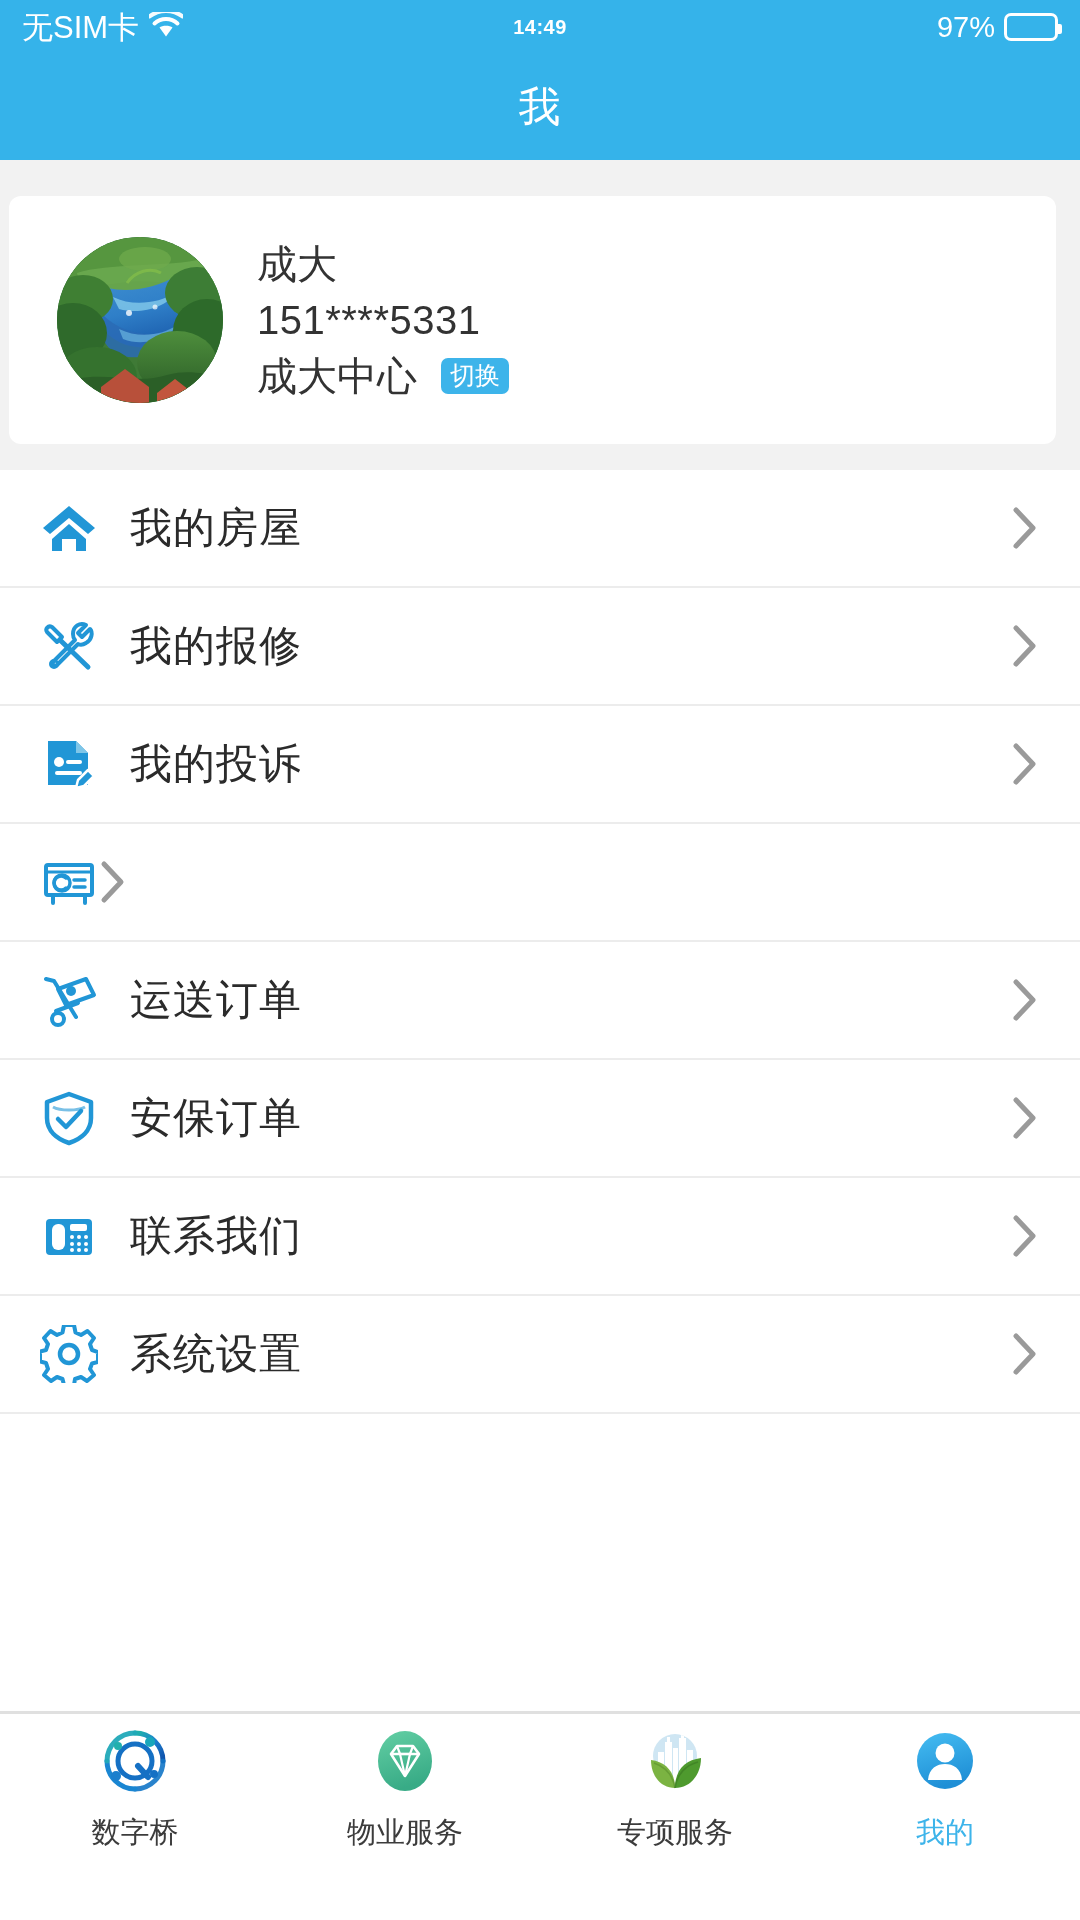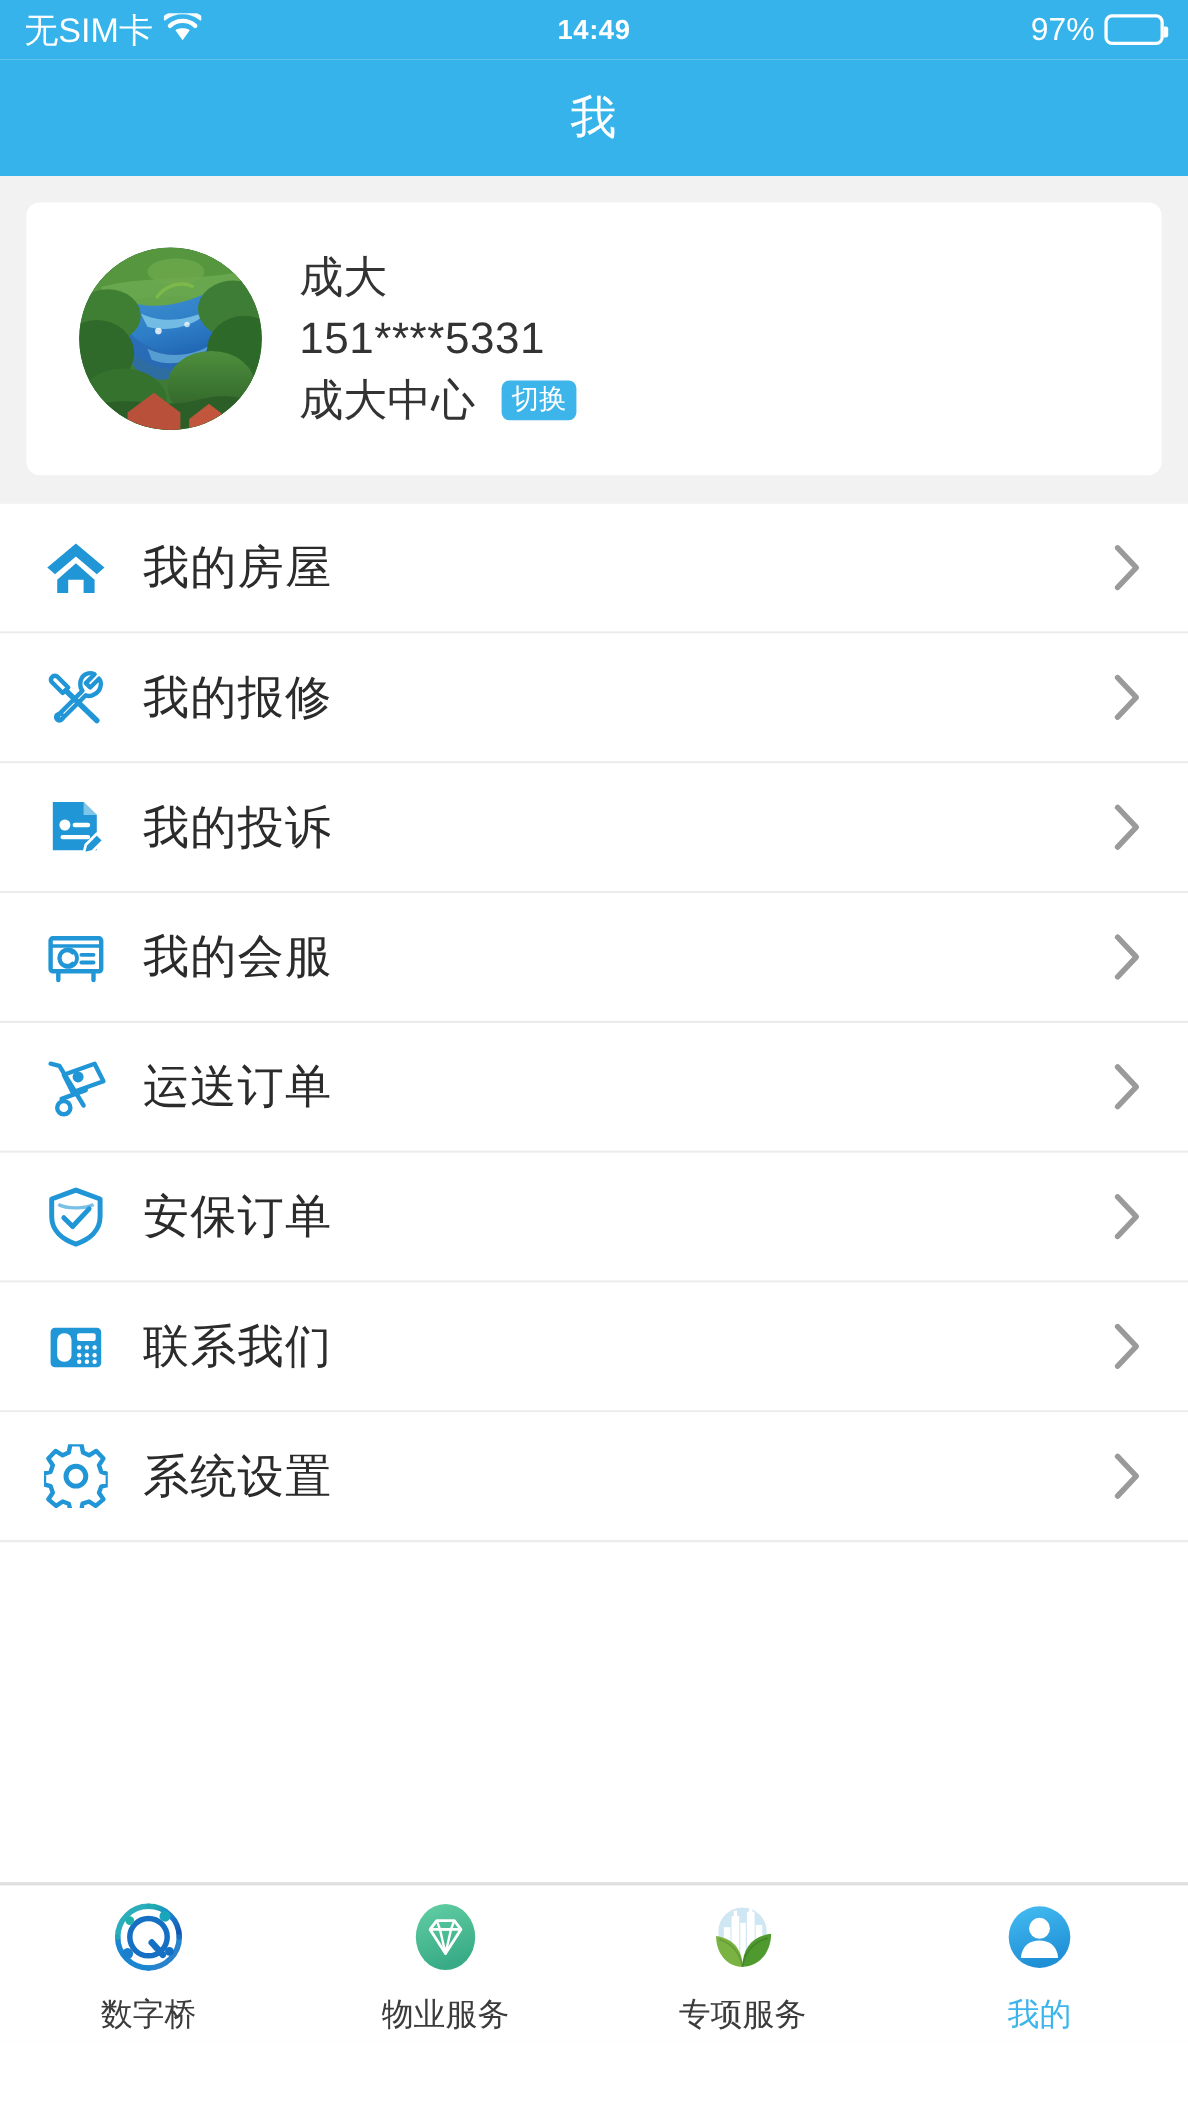--- a/index.html
+++ b/index.html
@@ -41,21 +41,21 @@
     flex: 1 1 0;
   }
   .sb-carrier {
     font-size: 31px;
     letter-spacing: 0px;
     line-height: 1;
     white-space: nowrap;
   }
   .sb-center {
     flex: 0 0 auto;
-    font-size: 25px;
+    font-size: 20px;
     font-weight: bold;
     letter-spacing: 0.5px;
   }
   .sb-right {
     flex: 1 1 0;
     display: flex;
     align-items: center;
     justify-content: flex-end;
     gap: 9px;
   }
@@ -98,23 +98,24 @@
     flex: 0 0 auto;
   }
   .titlebar-text {
     font-size: 42px;
     letter-spacing: 1px;
   }
 
   
   .profile-wrap {
     background: #f2f2f2;
-    padding: 24px 24px 26px 24px;
+    padding: 24px 24px 26px 9px;
     box-sizing: border-box;
     flex: 0 0 auto;
+    margin-top: 12px;
   }
   .profile-card {
     background: #ffffff;
     border-radius: 12px;
     height: 248px;
     display: flex;
     align-items: center;
     padding: 0 0 0 48px;
     box-sizing: border-box;
   }
@@ -380,21 +381,20 @@
           <rect x="6" y="12" width="46" height="30" rx="2" fill="none" stroke="#2196d6" stroke-width="4"></rect>
           <line x1="6" y1="19" x2="52" y2="19" stroke="#2196d6" stroke-width="3"></line>
           <circle cx="22" cy="30" r="8" fill="none" stroke="#2196d6" stroke-width="3.5"></circle>
           <path d="M26 25 A7 7 0 1 0 26 35" fill="none" stroke="#2196d6" stroke-width="3.5" stroke-linecap="round"></path>
           <line x1="34" y1="27" x2="45" y2="27" stroke="#2196d6" stroke-width="3.5" stroke-linecap="round"></line>
           <line x1="34" y1="34" x2="45" y2="34" stroke="#2196d6" stroke-width="3.5" stroke-linecap="round"></line>
           <line x1="13" y1="42" x2="13" y2="50" stroke="#2196d6" stroke-width="4" stroke-linecap="round"></line>
           <line x1="45" y1="42" x2="45" y2="50" stroke="#2196d6" stroke-width="4" stroke-linecap="round"></line>
         </svg>
       </span>
-      <span class="menu-label">我的会服</span>
       <span class="chevron">
         <svg width="26" height="44" viewBox="0 0 26 44">
             <path d="M4 4 L21 22 L4 40" stroke="#9a9a9a" stroke-width="5" fill="none" stroke-linecap="round" stroke-linejoin="round"></path>
           </svg>
       </span>
     </div>
 
 
     <div class="menu-row">
       <span class="menu-icon">

